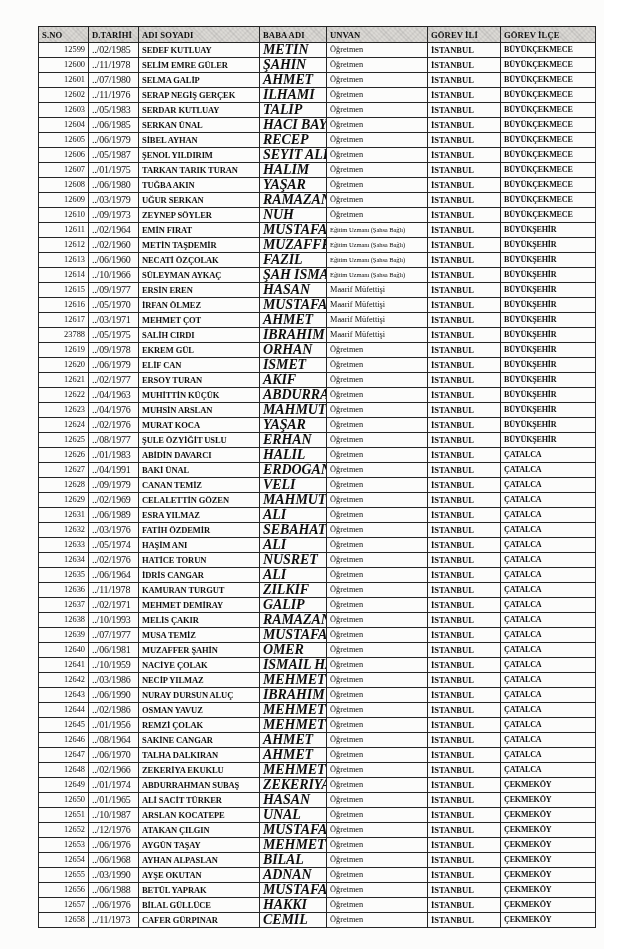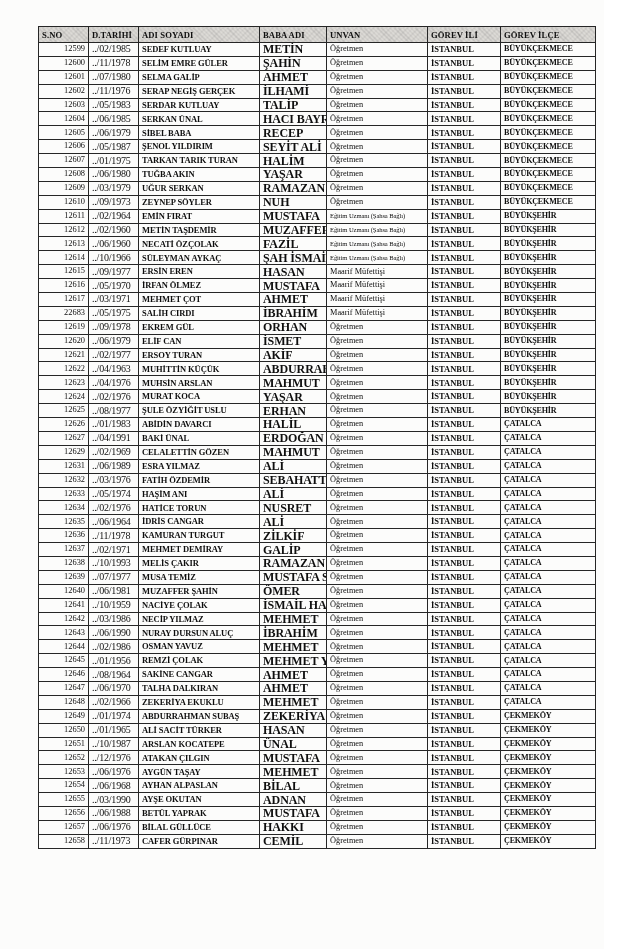--- a/index.html
+++ b/index.html
@@ -54,21 +54,21 @@
     text-align:left;
     letter-spacing:0.1px;
   }
   tbody td{
     height:12.9px;
     line-height:1;
   }
   td.col-0{font-size:8.4px;text-align:right;}
   td.col-1{font-size:10px;letter-spacing:-0.2px;}
   td.col-2{font-size:8.5px;font-weight:600;letter-spacing:-0.1px;}
-  td.col-3{font-size:12px;font-weight:600;letter-spacing:-0.1px;}
+  td.col-3{font-size:14px;font-weight:600;letter-spacing:-0.1px;font-style:italic;}
   td.col-4{font-size:8.3px;font-weight:400;margin-top:21px;}
   td.col-4.unvan-small{font-size:6.6px;letter-spacing:-0.1px;}
   td.col-5{font-size:8.5px;font-weight:600;}
   td.col-6{font-size:8.1px;font-weight:700;letter-spacing:-0.2px;}
 </style>
 </head>
 <body>
 
 <div class="page">
   <table class="doc">
@@ -143,21 +143,21 @@
           <td class="col-1">../06/1985</td>
           <td class="col-2">SERKAN ÜNAL</td>
           <td class="col-3">HACI BAYRAM</td>
           <td class="col-4">Öğretmen</td>
           <td class="col-5">İSTANBUL</td>
           <td class="col-6">BÜYÜKÇEKMECE</td>
         </tr>
         <tr>
           <td class="col-0">12605</td>
           <td class="col-1">../06/1979</td>
-          <td class="col-2">SİBEL BABA</td>
+          <td class="col-2">SİBEL AYHAN</td>
           <td class="col-3">RECEP</td>
           <td class="col-4">Öğretmen</td>
           <td class="col-5">İSTANBUL</td>
           <td class="col-6">BÜYÜKÇEKMECE</td>
         </tr>
         <tr>
           <td class="col-0">12606</td>
           <td class="col-1">../05/1987</td>
           <td class="col-2">ŞENOL YILDIRIM</td>
           <td class="col-3">SEYİT ALİ</td>
@@ -258,21 +258,21 @@
         <tr>
           <td class="col-0">12617</td>
           <td class="col-1">../03/1971</td>
           <td class="col-2">MEHMET ÇOT</td>
           <td class="col-3">AHMET</td>
           <td class="col-4">Maarif Müfettişi</td>
           <td class="col-5">İSTANBUL</td>
           <td class="col-6">BÜYÜKŞEHİR</td>
         </tr>
         <tr>
-          <td class="col-0">22683</td>
+          <td class="col-0">23788</td>
           <td class="col-1">../05/1975</td>
           <td class="col-2">SALİH CIRDI</td>
           <td class="col-3">İBRAHİM</td>
           <td class="col-4">Maarif Müfettişi</td>
           <td class="col-5">İSTANBUL</td>
           <td class="col-6">BÜYÜKŞEHİR</td>
         </tr>
         <tr>
           <td class="col-0">12619</td>
           <td class="col-1">../09/1978</td>
@@ -343,20 +343,29 @@
           <td class="col-3">HALİL</td>
           <td class="col-4">Öğretmen</td>
           <td class="col-5">İSTANBUL</td>
           <td class="col-6">ÇATALCA</td>
         </tr>
         <tr>
           <td class="col-0">12627</td>
           <td class="col-1">../04/1991</td>
           <td class="col-2">BAKİ ÜNAL</td>
           <td class="col-3">ERDOĞAN</td>
+          <td class="col-4">Öğretmen</td>
+          <td class="col-5">İSTANBUL</td>
+          <td class="col-6">ÇATALCA</td>
+        </tr>
+        <tr>
+          <td class="col-0">12628</td>
+          <td class="col-1">../09/1979</td>
+          <td class="col-2">CANAN TEMİZ</td>
+          <td class="col-3">VELİ</td>
           <td class="col-4">Öğretmen</td>
           <td class="col-5">İSTANBUL</td>
           <td class="col-6">ÇATALCA</td>
         </tr>
         <tr>
           <td class="col-0">12629</td>
           <td class="col-1">../02/1969</td>
           <td class="col-2">CELALETTİN GÖZEN</td>
           <td class="col-3">MAHMUT</td>
           <td class="col-4">Öğretmen</td>

